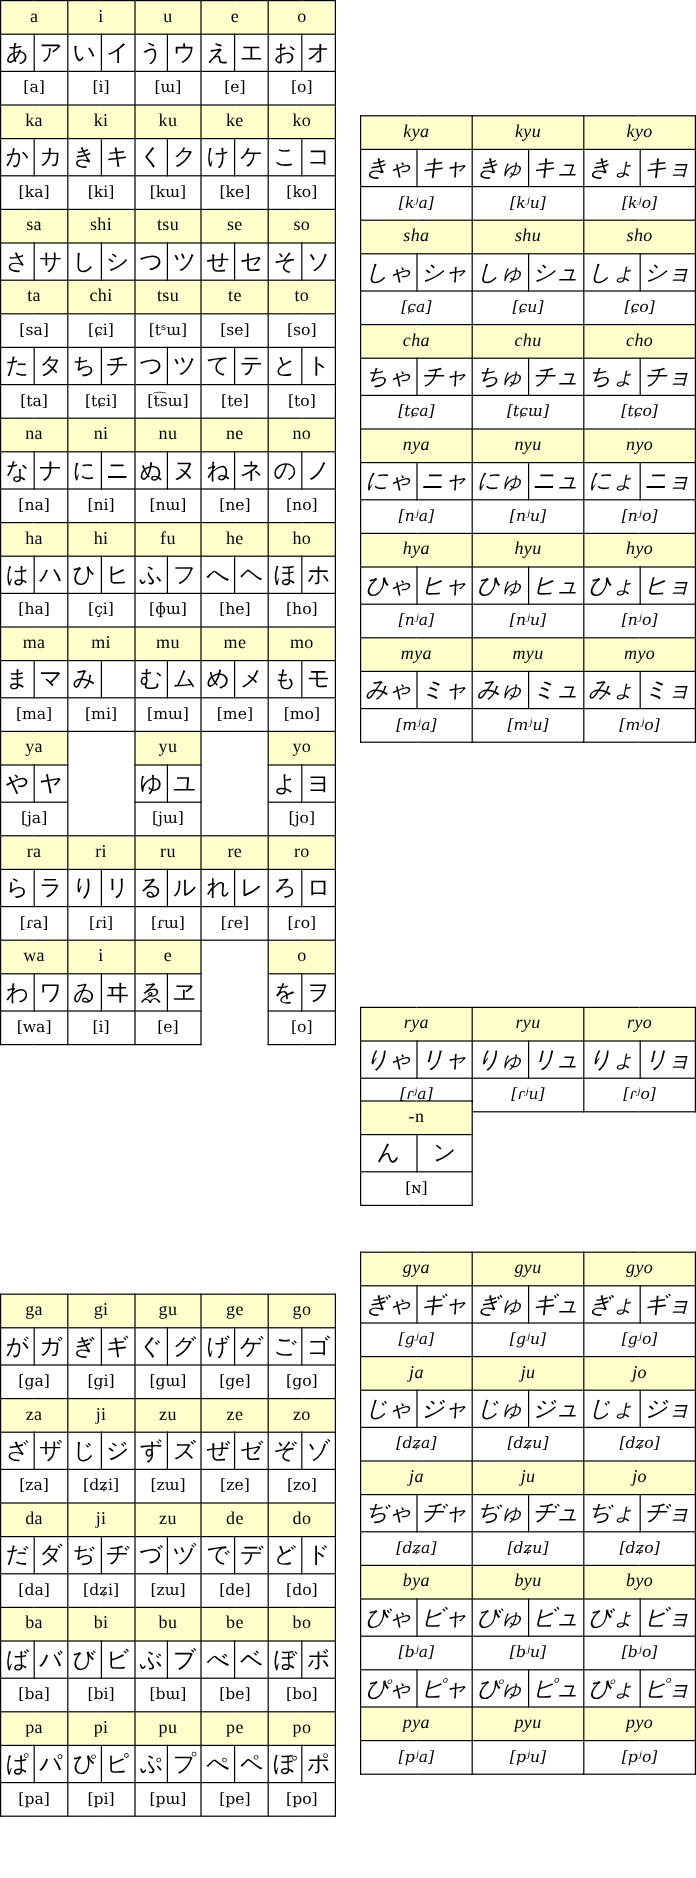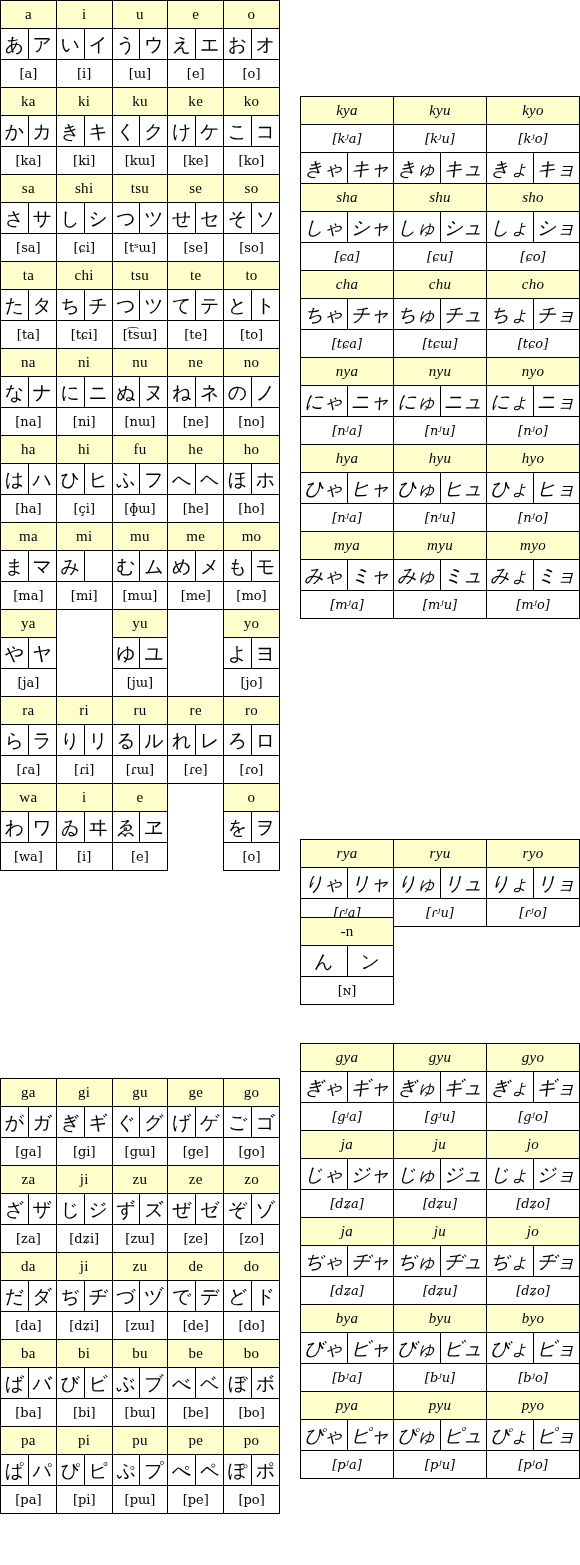--- a/index.html
+++ b/index.html
@@ -167,32 +167,32 @@
             <td class="kana-cell">し</td>
             <td class="kana-cell">シ</td>
             <td class="kana-cell">つ</td>
             <td class="kana-cell">ツ</td>
             <td class="kana-cell">せ</td>
             <td class="kana-cell">セ</td>
             <td class="kana-cell">そ</td>
             <td class="kana-cell">ソ</td>
           </tr>
           <tr>
+            <td colspan="2" class="romaji">ta</td>
+            <td colspan="2" class="romaji">chi</td>
+            <td colspan="2" class="romaji">tsu</td>
+            <td colspan="2" class="romaji">te</td>
+            <td colspan="2" class="romaji">to</td>
+          </tr>
+          <tr>
             <td colspan="2" class="ipa">[sa]</td>
             <td colspan="2" class="ipa">[ɕi]</td>
             <td colspan="2" class="ipa">[tˢɯ]</td>
             <td colspan="2" class="ipa">[se]</td>
             <td colspan="2" class="ipa">[so]</td>
-          </tr>
-          <tr>
-            <td colspan="2" class="romaji">ta</td>
-            <td colspan="2" class="romaji">chi</td>
-            <td colspan="2" class="romaji">tsu</td>
-            <td colspan="2" class="romaji">te</td>
-            <td colspan="2" class="romaji">to</td>
           </tr>
           <tr>
             <td class="kana-cell">た</td>
             <td class="kana-cell">タ</td>
             <td class="kana-cell">ち</td>
             <td class="kana-cell">チ</td>
             <td class="kana-cell">つ</td>
             <td class="kana-cell">ツ</td>
             <td class="kana-cell">て</td>
             <td class="kana-cell">テ</td>
@@ -373,31 +373,31 @@
           <col class="half">
           <col class="half">
         </colgroup>
         <tbody>
           <tr>
             <td colspan="2" class="romaji">kya</td>
             <td colspan="2" class="romaji">kyu</td>
             <td colspan="2" class="romaji">kyo</td>
           </tr>
           <tr>
-            <td colspan="2" class="ipa">[kʲa]</td>
-            <td colspan="2" class="ipa">[kʲu]</td>
-            <td colspan="2" class="ipa">[kʲo]</td>
-          </tr>
-          <tr>
             <td class="kana-cell">きゃ</td>
             <td class="kana-cell">キャ</td>
             <td class="kana-cell">きゅ</td>
             <td class="kana-cell">キュ</td>
             <td class="kana-cell">きょ</td>
             <td class="kana-cell">キョ</td>
+          </tr>
+          <tr>
+            <td colspan="2" class="ipa">[kʲa]</td>
+            <td colspan="2" class="ipa">[kʲu]</td>
+            <td colspan="2" class="ipa">[kʲo]</td>
           </tr>
           <tr>
             <td colspan="2" class="romaji">sha</td>
             <td colspan="2" class="romaji">shu</td>
             <td colspan="2" class="romaji">sho</td>
           </tr>
           <tr>
             <td class="kana-cell">しゃ</td>
             <td class="kana-cell">シャ</td>
             <td class="kana-cell">しゅ</td>
@@ -766,33 +766,33 @@
             <td class="kana-cell">ビュ</td>
             <td class="kana-cell">びょ</td>
             <td class="kana-cell">ビョ</td>
           </tr>
           <tr>
             <td colspan="2" class="ipa">[bʲa]</td>
             <td colspan="2" class="ipa">[bʲu]</td>
             <td colspan="2" class="ipa">[bʲo]</td>
           </tr>
           <tr>
-            <td colspan="2" class="romaji">pya</td>
-            <td colspan="2" class="romaji">pyu</td>
-            <td colspan="2" class="romaji">pyo</td>
-          </tr>
-          <tr>
             <td class="kana-cell">ぴゃ</td>
             <td class="kana-cell">ピャ</td>
             <td class="kana-cell">ぴゅ</td>
             <td class="kana-cell">ピュ</td>
             <td class="kana-cell">ぴょ</td>
             <td class="kana-cell">ピョ</td>
           </tr>
           <tr>
+            <td colspan="2" class="romaji">pya</td>
+            <td colspan="2" class="romaji">pyu</td>
+            <td colspan="2" class="romaji">pyo</td>
+          </tr>
+          <tr>
             <td colspan="2" class="ipa">[pʲa]</td>
             <td colspan="2" class="ipa">[pʲu]</td>
             <td colspan="2" class="ipa">[pʲo]</td>
           </tr>
         </tbody>
       </table>
     </div>
 
 </div>
 

